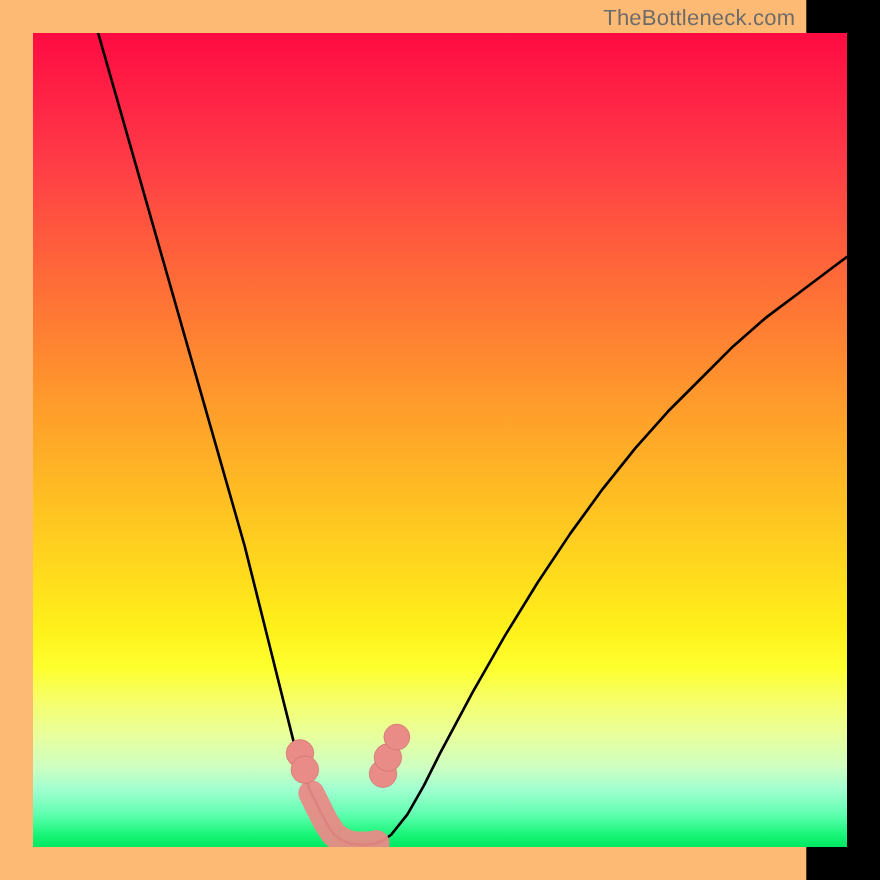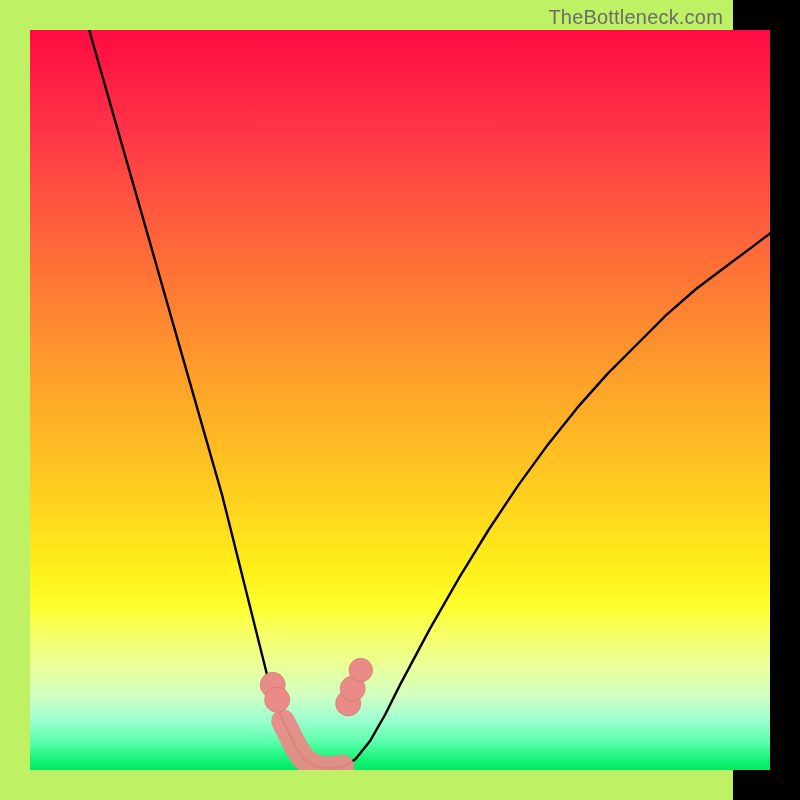--- a/index.html
+++ b/index.html
@@ -10,21 +10,21 @@
     background: #000;
     overflow: hidden;
     font-family: Arial, Helvetica, sans-serif;
   }
   .frame {
     position: absolute;
     top: 0;
     left: 0;
     width: 733px;
     height: 800px;
-    background: #bef264;
+    background: #fdba74;
   }
   .plot-area {
     position: absolute;
     top: 30px;
     left: 30px;
     width: 740px;
     height: 740px;
     overflow: hidden;
   }
   .gradient-bg {

